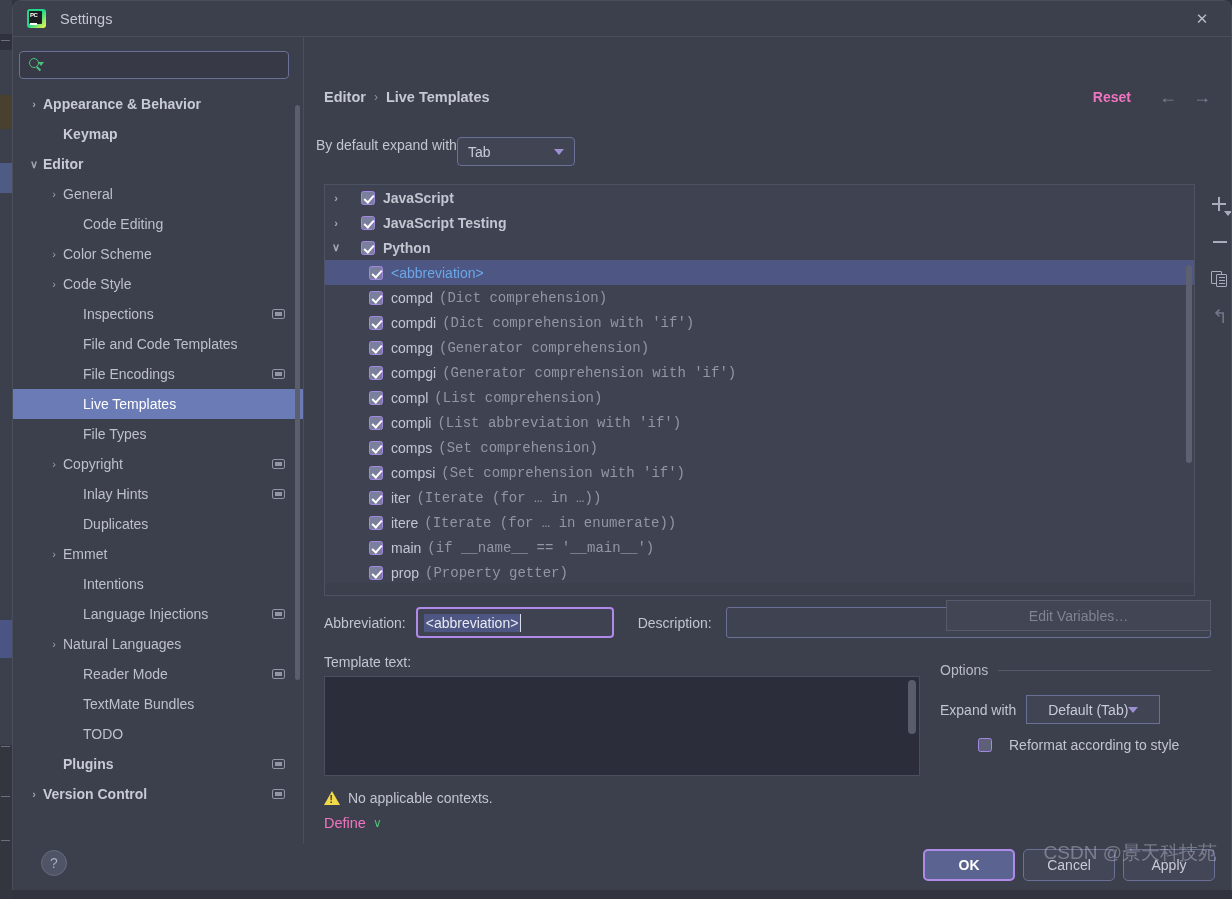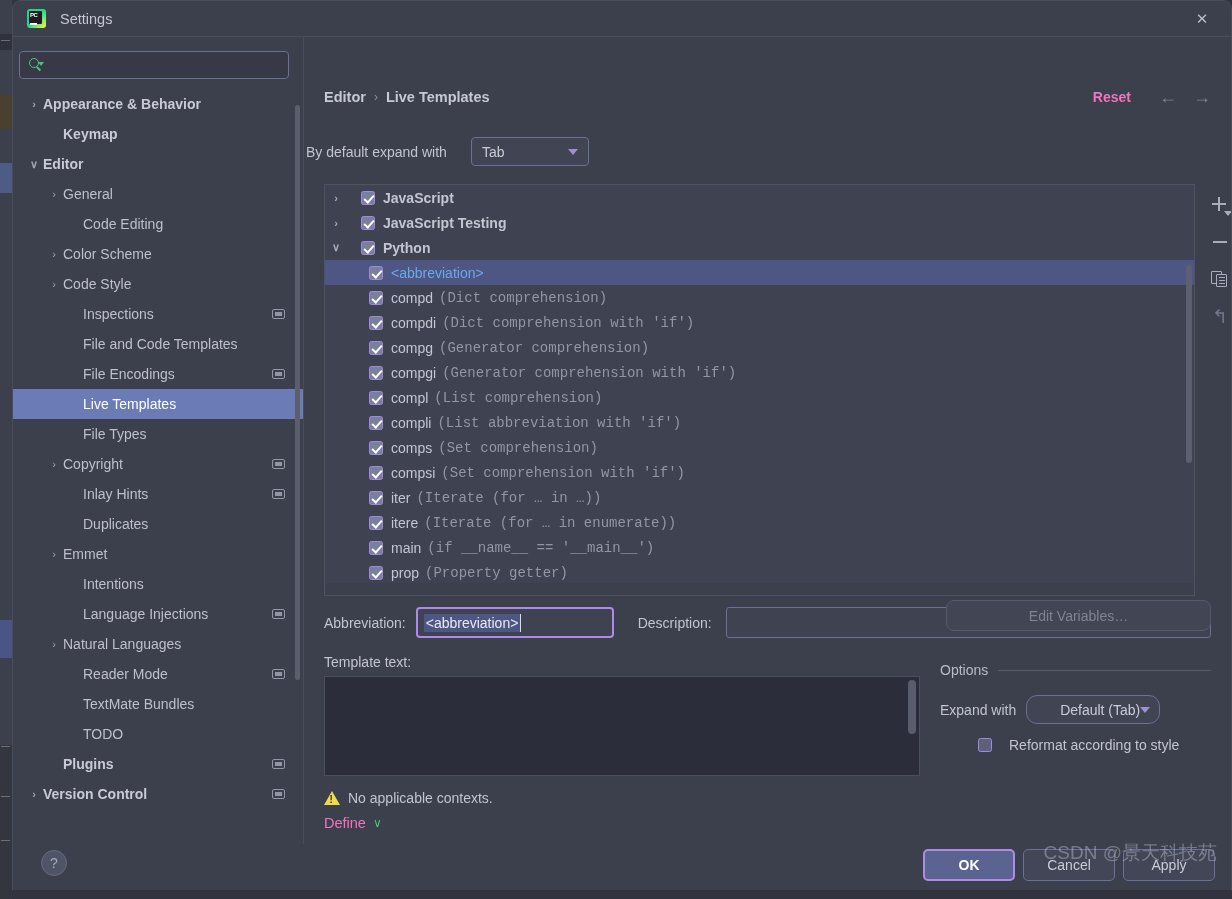--- a/index.html
+++ b/index.html
@@ -153,22 +153,22 @@
     position: absolute; right: 100px; top: 52px;
     font-size: 14px; font-weight: bold; color: #f075c0; cursor: pointer;
   }
   .nav-arrows {
     position: absolute; right: 20px; top: 50px;
     display: flex; gap: 16px; color: #7e8291; font-size: 18px;
   }
   .nav-arrows span { cursor: pointer; }
 
   .expand-row {
-    position: absolute; left: 2px; top: 100px;
-    display: flex; align-items: center; gap: 24px;
+    position: absolute; left: 12px; top: 100px;
+    display: flex; gap: 0;
   }
   .expand-row .lbl { font-size: 14px; color: #c2c5d0; }
   .combo {
     height: 29px; min-width: 118px; border: 1px solid #6a7096; border-radius: 4px;
     background: #414453; display: flex; align-items: center;
     padding: 0 10px; color: #c9ccd6; font-size: 14px; cursor: pointer;
     justify-content: space-between; gap: 16px;
   }
   .combo .tri {
     border-left: 5px solid transparent; border-right: 5px solid transparent;
@@ -297,32 +297,32 @@
   .define-row { margin-top: 9px; display: flex; align-items: center; gap: 7px; }
   .define-link { font-size: 14.5px; color: #f075c0; cursor: pointer; }
   .define-chev { color: #4ec07a; font-size: 12px; }
 
   
   .opts {
     position: absolute; right: 20px; top: 625px; width: 271px;
   }
   .edit-vars-btn {
     position: absolute; right: 0; top: -62px; width: 265px; height: 31px;
-    border: 1px solid #565a6c; border-radius: 8px; background: #424554;
+    border: 1px solid #565a6c; border-radius: 0; background: #424554;
     display: flex; align-items: center; justify-content: center;
     font-size: 14px; color: #80848f; cursor: default;
   }
   .opts-head { display: flex; align-items: center; gap: 10px; }
   .opts-head .t { font-size: 14px; color: #b9bcc7; white-space: nowrap; }
   .opts-head .line { flex: 1; height: 1px; background: #555968; }
   .opt-row { margin-top: 17px; display: flex; align-items: center; gap: 10px; }
   .opt-row .lbl { font-size: 14px; color: #c2c5d0; }
   .opt-combo {
-    height: 29px; width: 134px; border: 1px solid #6a7096; border-radius: 11px;
-    background: #414453; display: flex; align-items: center; justify-content: flex-end;
+    height: 29px; width: 134px; border: 1px solid #6a7096; border-radius: 0;
+    background: #414453; display: flex; align-items: center; justify-content: center;
     padding: 0 9px; font-size: 14px; color: #c9ccd6; cursor: pointer;
   }
   .opt-check-row { margin-top: 13px; display: flex; align-items: center; gap: 9px; padding-left: 38px; }
   .opt-check-row .lbl { font-size: 14px; color: #c2c5d0; }
 
   
   .footer {
     position: absolute; left: 0; bottom: 0; width: 100%; height: 46px;
     background: #3c3f4c;
   }

